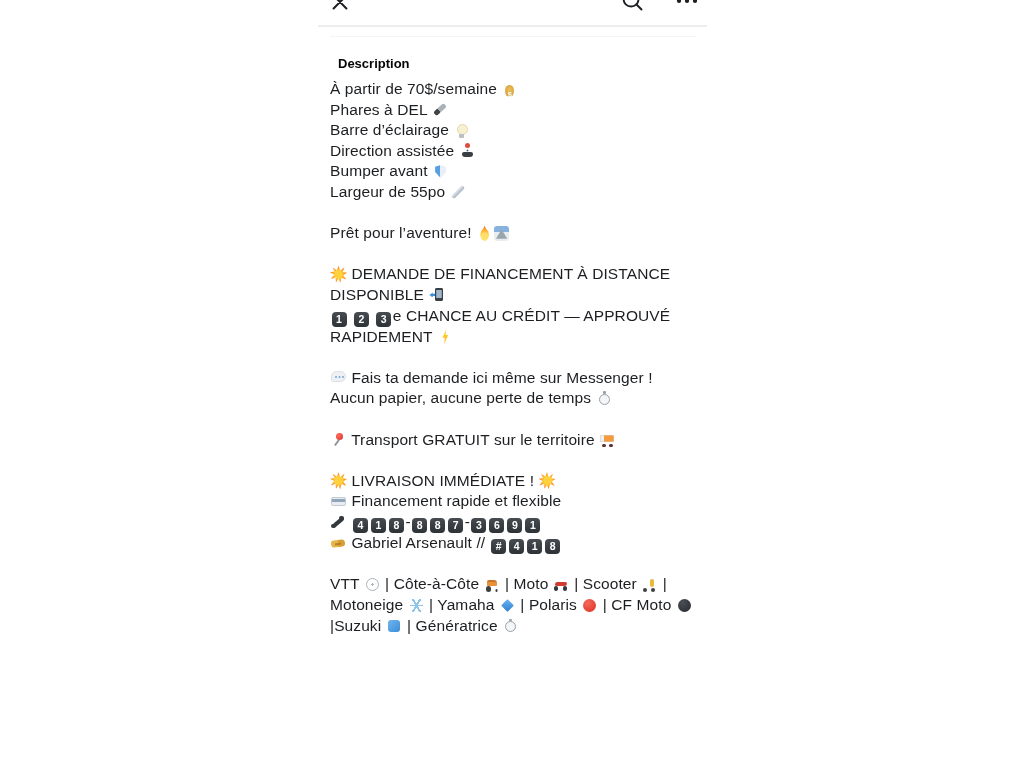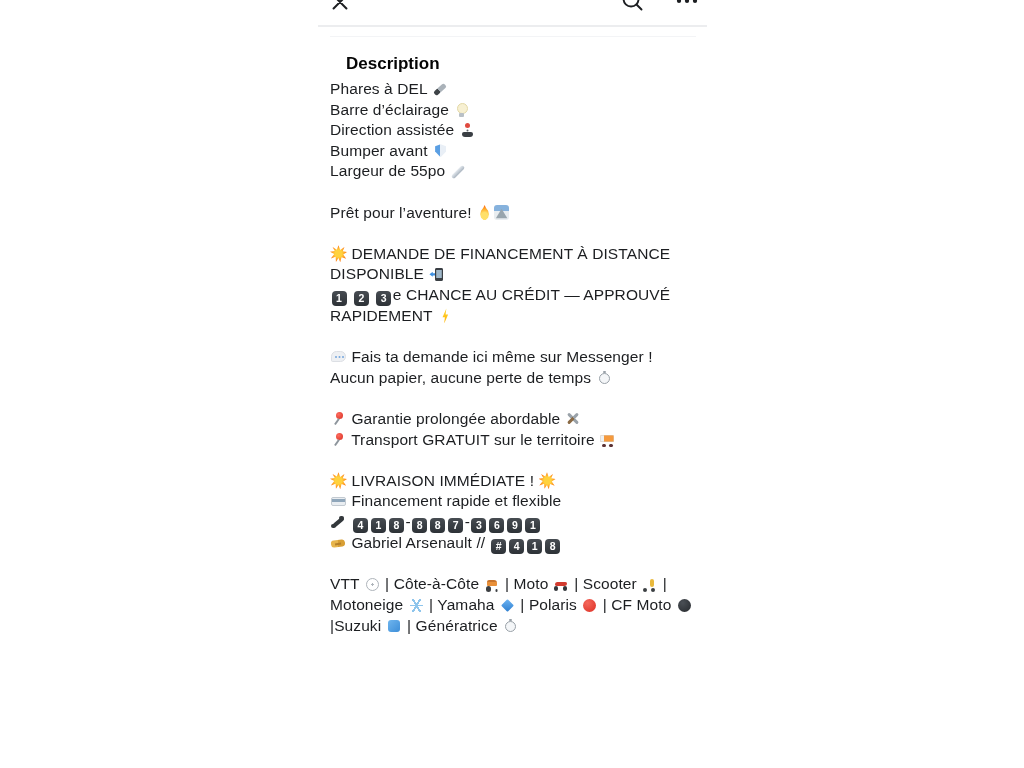--- a/index.html
+++ b/index.html
@@ -7,21 +7,21 @@
   .canvas{position:relative;width:1024px;height:768px;background:#fff;}
   .app{position:absolute;left:318px;top:0;width:389px;height:900px;background:#fff;}
   .divider{position:absolute;}
   .d1{left:0;right:0;top:25px;height:2px;background:#ecedef;}
   .d2{left:12px;right:11px;top:36px;height:1px;background:#f3f4f6;}
   .icon-btn{position:absolute;background:none;border:none;padding:0;cursor:pointer;line-height:0;}
   .btn-close{left:11px;top:-9px;}
   .btn-search{left:303px;top:-11px;}
   .btn-more{left:358px;top:-2px;}
   .content{padding:53px 12px 0 12px;}
-  h2.desc-h{margin:0 0 5px 16px;font-size:17px;line-height:21px;font-weight:700;color:#050505;}
+  h2.desc-h{margin:0 0 5px 8px;font-size:13px;line-height:21px;font-weight:700;color:#050505;}
   .paras{color:#1c1e21;font-size:15.5px;line-height:20.6px;letter-spacing:.1px;}
   .para{min-height:20.6px;}
   
   .kc{display:inline-block;width:15px;height:15px;border-radius:4px;
     background:linear-gradient(180deg,#474c52,#2d3237);color:#fff;font-size:10.5px;
     line-height:15px;text-align:center;font-weight:700;margin:0 1.5px;vertical-align:-2px;}
   
   .emj{position:relative;display:inline-block;width:15px;height:15px;vertical-align:-2.5px;margin:0 1px;}
   .emj::before,.emj::after{content:"";position:absolute;}
   .e-moneybag::before{inset:3px 3px 0 3px;background:radial-gradient(circle at 50% 40%,#edc15e,#c9952f);border-radius:45% 45% 50% 50%;}
@@ -130,35 +130,35 @@
         </svg>
       </button>
     </div>
 
     <div class="divider d1"></div>
     <div class="divider d2"></div>
 
     <div class="content">
       <h2 class="desc-h">Description</h2>
       <div class="paras">
+          <div class="para">À partir de 70$/semaine <span class="emj e-moneybag"></span></div>
           <div class="para">Phares à DEL <span class="emj e-flashlight"></span></div>
           <div class="para">Barre d’éclairage <span class="emj e-bulb"></span></div>
           <div class="para">Direction assistée <span class="emj e-joystick"></span></div>
           <div class="para">Bumper avant <span class="emj e-shield"></span></div>
           <div class="para">Largeur de 55po <span class="emj e-silver-bar"></span></div>
           <div class="para blank"></div>
           <div class="para">Prêt pour l’aventure! <span class="emj e-fire"></span><span class="emj e-mountain"></span></div>
           <div class="para blank"></div>
           <div class="para"><span class="emj e-boom"></span> DEMANDE DE FINANCEMENT À DISTANCE DISPONIBLE <span class="emj e-phone-arrow"></span></div>
           <div class="para"><span class="kc">1</span> <span class="kc">2</span> <span class="kc">3</span>e CHANCE AU CRÉDIT — APPROUVÉ RAPIDEMENT <span class="emj e-zap"></span></div>
           <div class="para blank"></div>
           <div class="para"><span class="emj e-speech"></span> Fais ta demande ici même sur Messenger !</div>
           <div class="para">Aucun papier, aucune perte de temps <span class="emj e-stopwatch"></span></div>
           <div class="para blank"></div>
-          <div class="para"><span class="emj e-pin"></span> Garantie prolongée abordable <span class="emj e-tools"></span></div>
           <div class="para"><span class="emj e-pin"></span> Transport GRATUIT sur le territoire <span class="emj e-truck"></span></div>
           <div class="para blank"></div>
           <div class="para"><span class="emj e-boom"></span> LIVRAISON IMMÉDIATE ! <span class="emj e-boom"></span></div>
           <div class="para"><span class="emj e-credit-card"></span> Financement rapide et flexible</div>
           <div class="para"><span class="emj e-phone"></span> <span class="kc">4</span><span class="kc">1</span><span class="kc">8</span>-<span class="kc">8</span><span class="kc">8</span><span class="kc">7</span>-<span class="kc">3</span><span class="kc">6</span><span class="kc">9</span><span class="kc">1</span></div>
           <div class="para"><span class="emj e-handshake"></span> Gabriel Arsenault // <span class="kc">#</span><span class="kc">4</span><span class="kc">1</span><span class="kc">8</span></div>
           <div class="para blank"></div>
           <div class="para">VTT <span class="emj e-wheel"></span> | Côte-à-Côte <span class="emj e-tractor"></span> | Moto <span class="emj e-motorcycle"></span> | Scooter <span class="emj e-scooter"></span> | Motoneige <span class="emj e-snowflake"></span> | Yamaha <span class="emj e-blue-diamond"></span> | Polaris <span class="emj e-red-circle"></span> | CF Moto <span class="emj e-black-circle"></span> |Suzuki <span class="emj e-blue-square"></span> | Génératrice <span class="emj e-gauge"></span></div>
         </div>
     </div>

